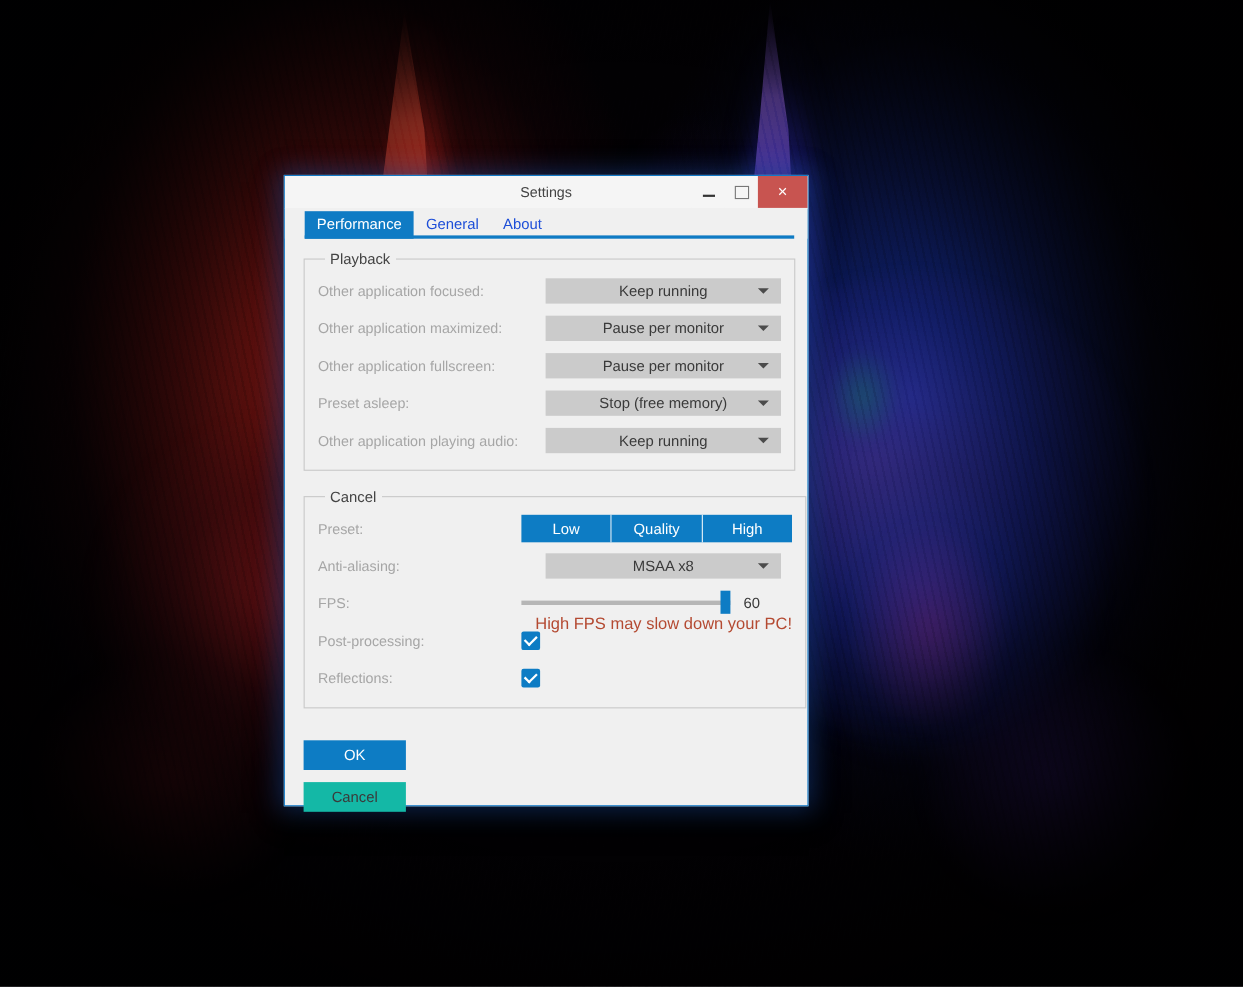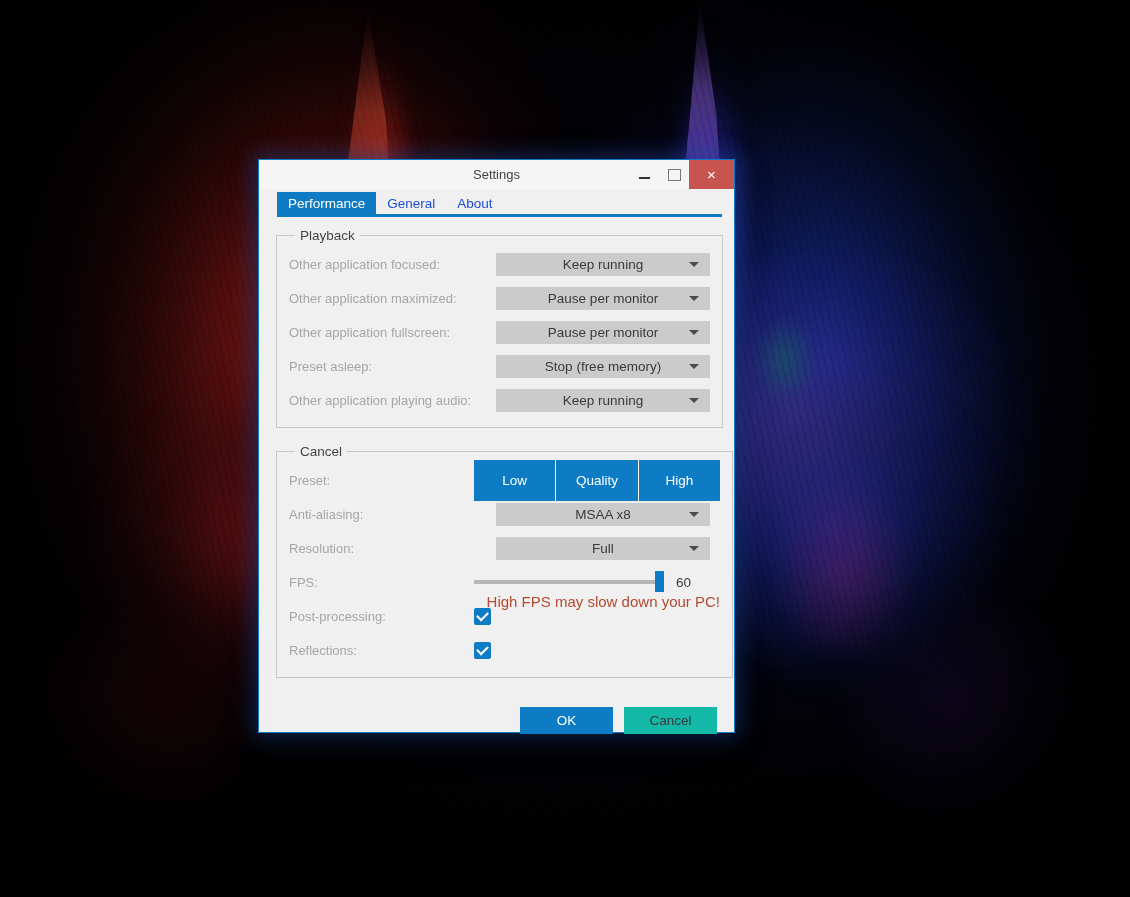--- a/index.html
+++ b/index.html
@@ -242,21 +242,21 @@
     width: 0; height: 0;
     border-left: 5px solid transparent;
     border-right: 5px solid transparent;
     border-top: 5px solid #4b4b4b;
   }
 
   
   .segmented {
     display: flex;
     width: 246px;
-    height: 41px;
+    height: 25px;
     text-align: center;
   }
   .seg {
     flex: 1 1 0;
     background: #0d7cc4;
     color: #ffffff;
     font-size: 13.5px;
     display: flex;
     align-items: center;
     justify-content: center;
@@ -322,20 +322,21 @@
     border-bottom: 2.3px solid #ffffff;
     transform: rotate(-45deg) translate(1px, -1px);
   }
 
   
   #dialog-footer {
     display: flex;
     justify-content: flex-end;
     gap: 11px;
     padding: 13px 17px 0 17px;
+    flex-direction: column;
   }
   .btn {
     width: 93px;
     height: 27px;
     font-size: 13.5px;
     display: flex;
     align-items: center;
     justify-content: center;
     cursor: default;
     border: none;
@@ -463,29 +464,20 @@
         <div class="row">
           <div class="row-label">Anti-aliasing:</div>
           <div class="ctl">
             <div class="combo">
               <span>MSAA x8</span>
               <span class="arrow"></span>
             </div>
           </div>
         </div>
 
-        <div class="row">
-          <div class="row-label">Resolution:</div>
-          <div class="ctl">
-            <div class="combo">
-              <span>Full</span>
-              <span class="arrow"></span>
-            </div>
-          </div>
-        </div>
 
         <div class="row">
           <div class="row-label">FPS:</div>
           <div class="ctl ctl-offset-slider">
             <div class="slider-row">
               <div class="slider">
                 <div class="track"></div>
                 <div class="handle" id="fps-handle" style="left: calc(100% - 9px);"></div>
               </div>
               <div id="fps-value">60</div>

